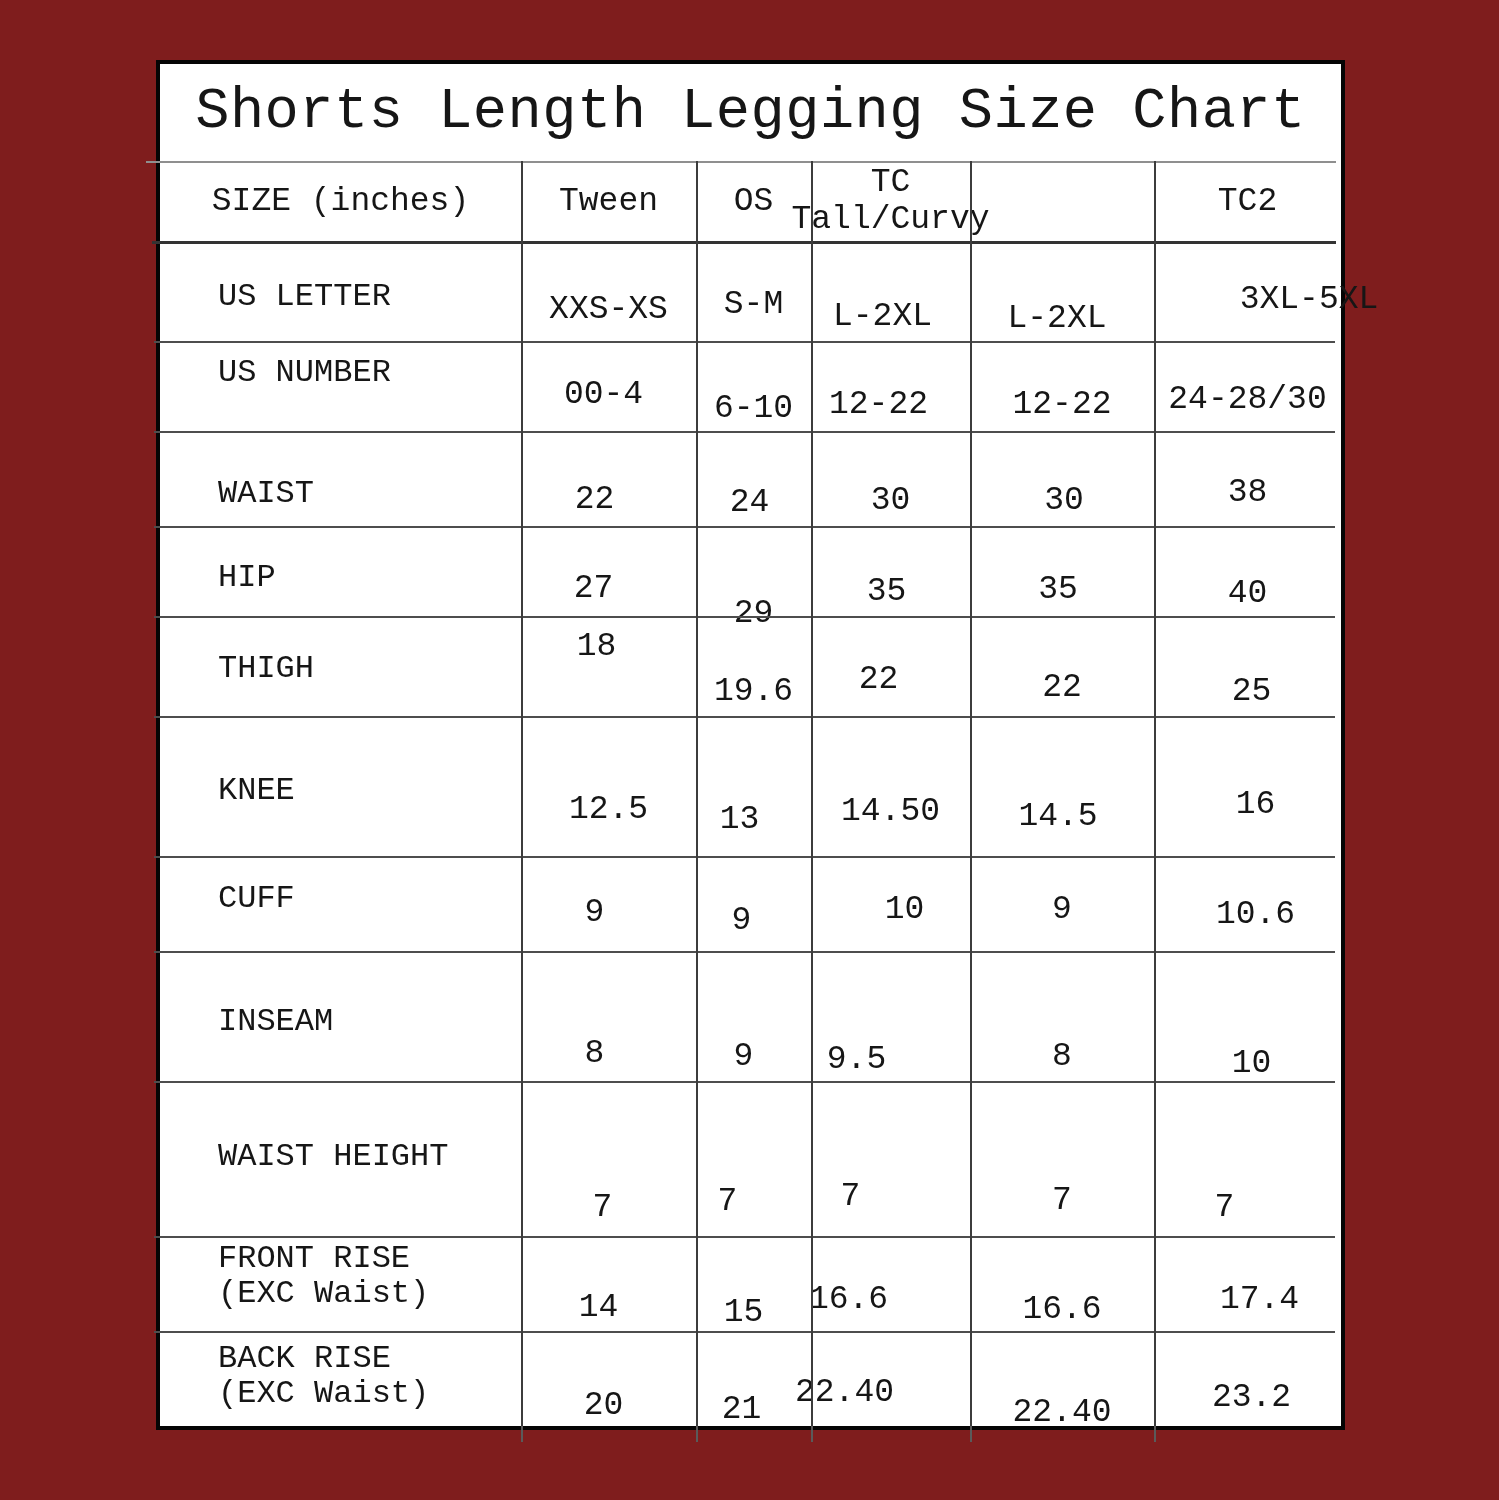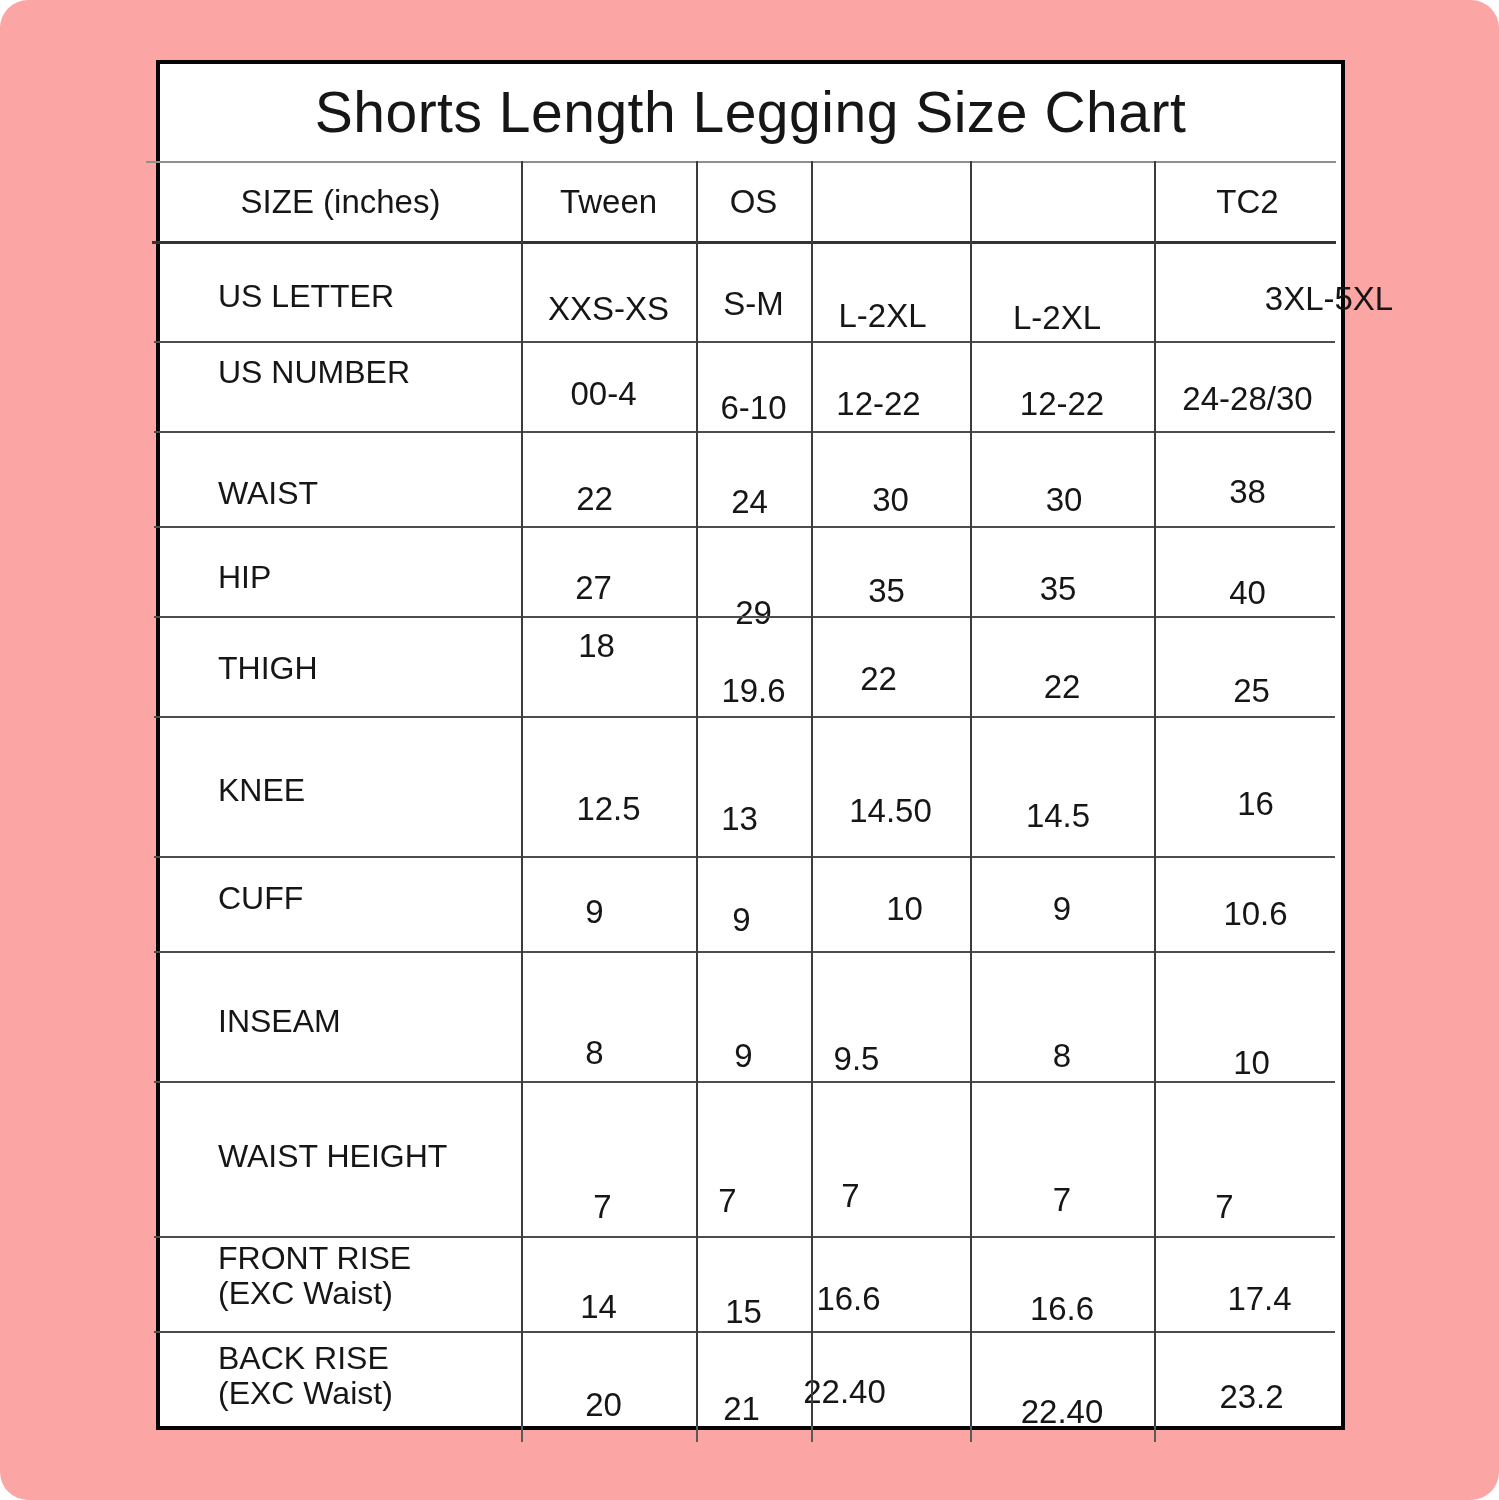--- a/index.html
+++ b/index.html
@@ -4,25 +4,24 @@
 <style>
   html, body {
     margin: 0;
     padding: 0;
     background: #ffffff;
   }
   #canvas {
     position: relative;
     width: 1499px;
     height: 1500px;
-    background: #fca5a5;
-    font-family: Liberation Sans, sans-serif;
+    background: #7f1d1d;
+    font-family: Liberation Mono, monospace;
     color: #161616;
     overflow: hidden;
-    border-radius: 28px;
   }
   #table {
     position: absolute;
     left: 156px;
     top: 60px;
     width: 1189px;
     height: 1370px;
     border: 4px solid #050505;
     box-sizing: border-box;
     background: #ffffff;
@@ -83,27 +82,29 @@
 </style>
 </head>
 <body>
 
 <div id="canvas">
   <div id="table">
     <div class="title">Shorts Length Legging Size Chart</div>
   <div class="hcell" style="left: 180.5px; top: 137px;">SIZE (inches)</div>
       <div class="hcell" style="left: 448.5px; top: 137px;">Tween</div>
       <div class="hcell" style="left: 593.5px; top: 137px;">OS</div>
+      <div class="hcell" style="left: 730.5px; top: 137px;">TC
+Tall/Curvy</div>
       <div class="hcell" style="left: 1087.5px; top: 137px;">TC2</div>
       <div class="rlabel" style="left: 58px; top: 232px;">US LETTER</div>
       <div class="vcell" style="left: 448.5px; top: 245px;">XXS-XS</div>
       <div class="vcell" style="left: 593.5px; top: 240px;">S-M</div>
       <div class="vcell" style="left: 722.5px; top: 252px;">L-2XL</div>
       <div class="vcell" style="left: 897px; top: 254px;">L-2XL</div>
-      <div class="vcell" style="left: 1149px; top: 235px; margin-left: 20px;">3XL-5XL</div>
+      <div class="vcell" style="left: 1149px; top: 235px;">3XL-5XL</div>
       <div class="rlabel" style="left: 58px; top: 308px;">US NUMBER</div>
       <div class="vcell" style="left: 443.5px; top: 330px;">00-4</div>
       <div class="vcell" style="left: 593.5px; top: 344px;">6-10</div>
       <div class="vcell" style="left: 718.5px; top: 340px;">12-22</div>
       <div class="vcell" style="left: 902px; top: 340px;">12-22</div>
       <div class="vcell" style="left: 1087.5px; top: 335px;">24-28/30</div>
       <div class="rlabel" style="left: 58px; top: 428.5px;">WAIST</div>
       <div class="vcell" style="left: 434.5px; top: 434.5px;">22</div>
       <div class="vcell" style="left: 589.5px; top: 437.5px;">24</div>
       <div class="vcell" style="left: 730.5px; top: 435.5px;">30</div>

